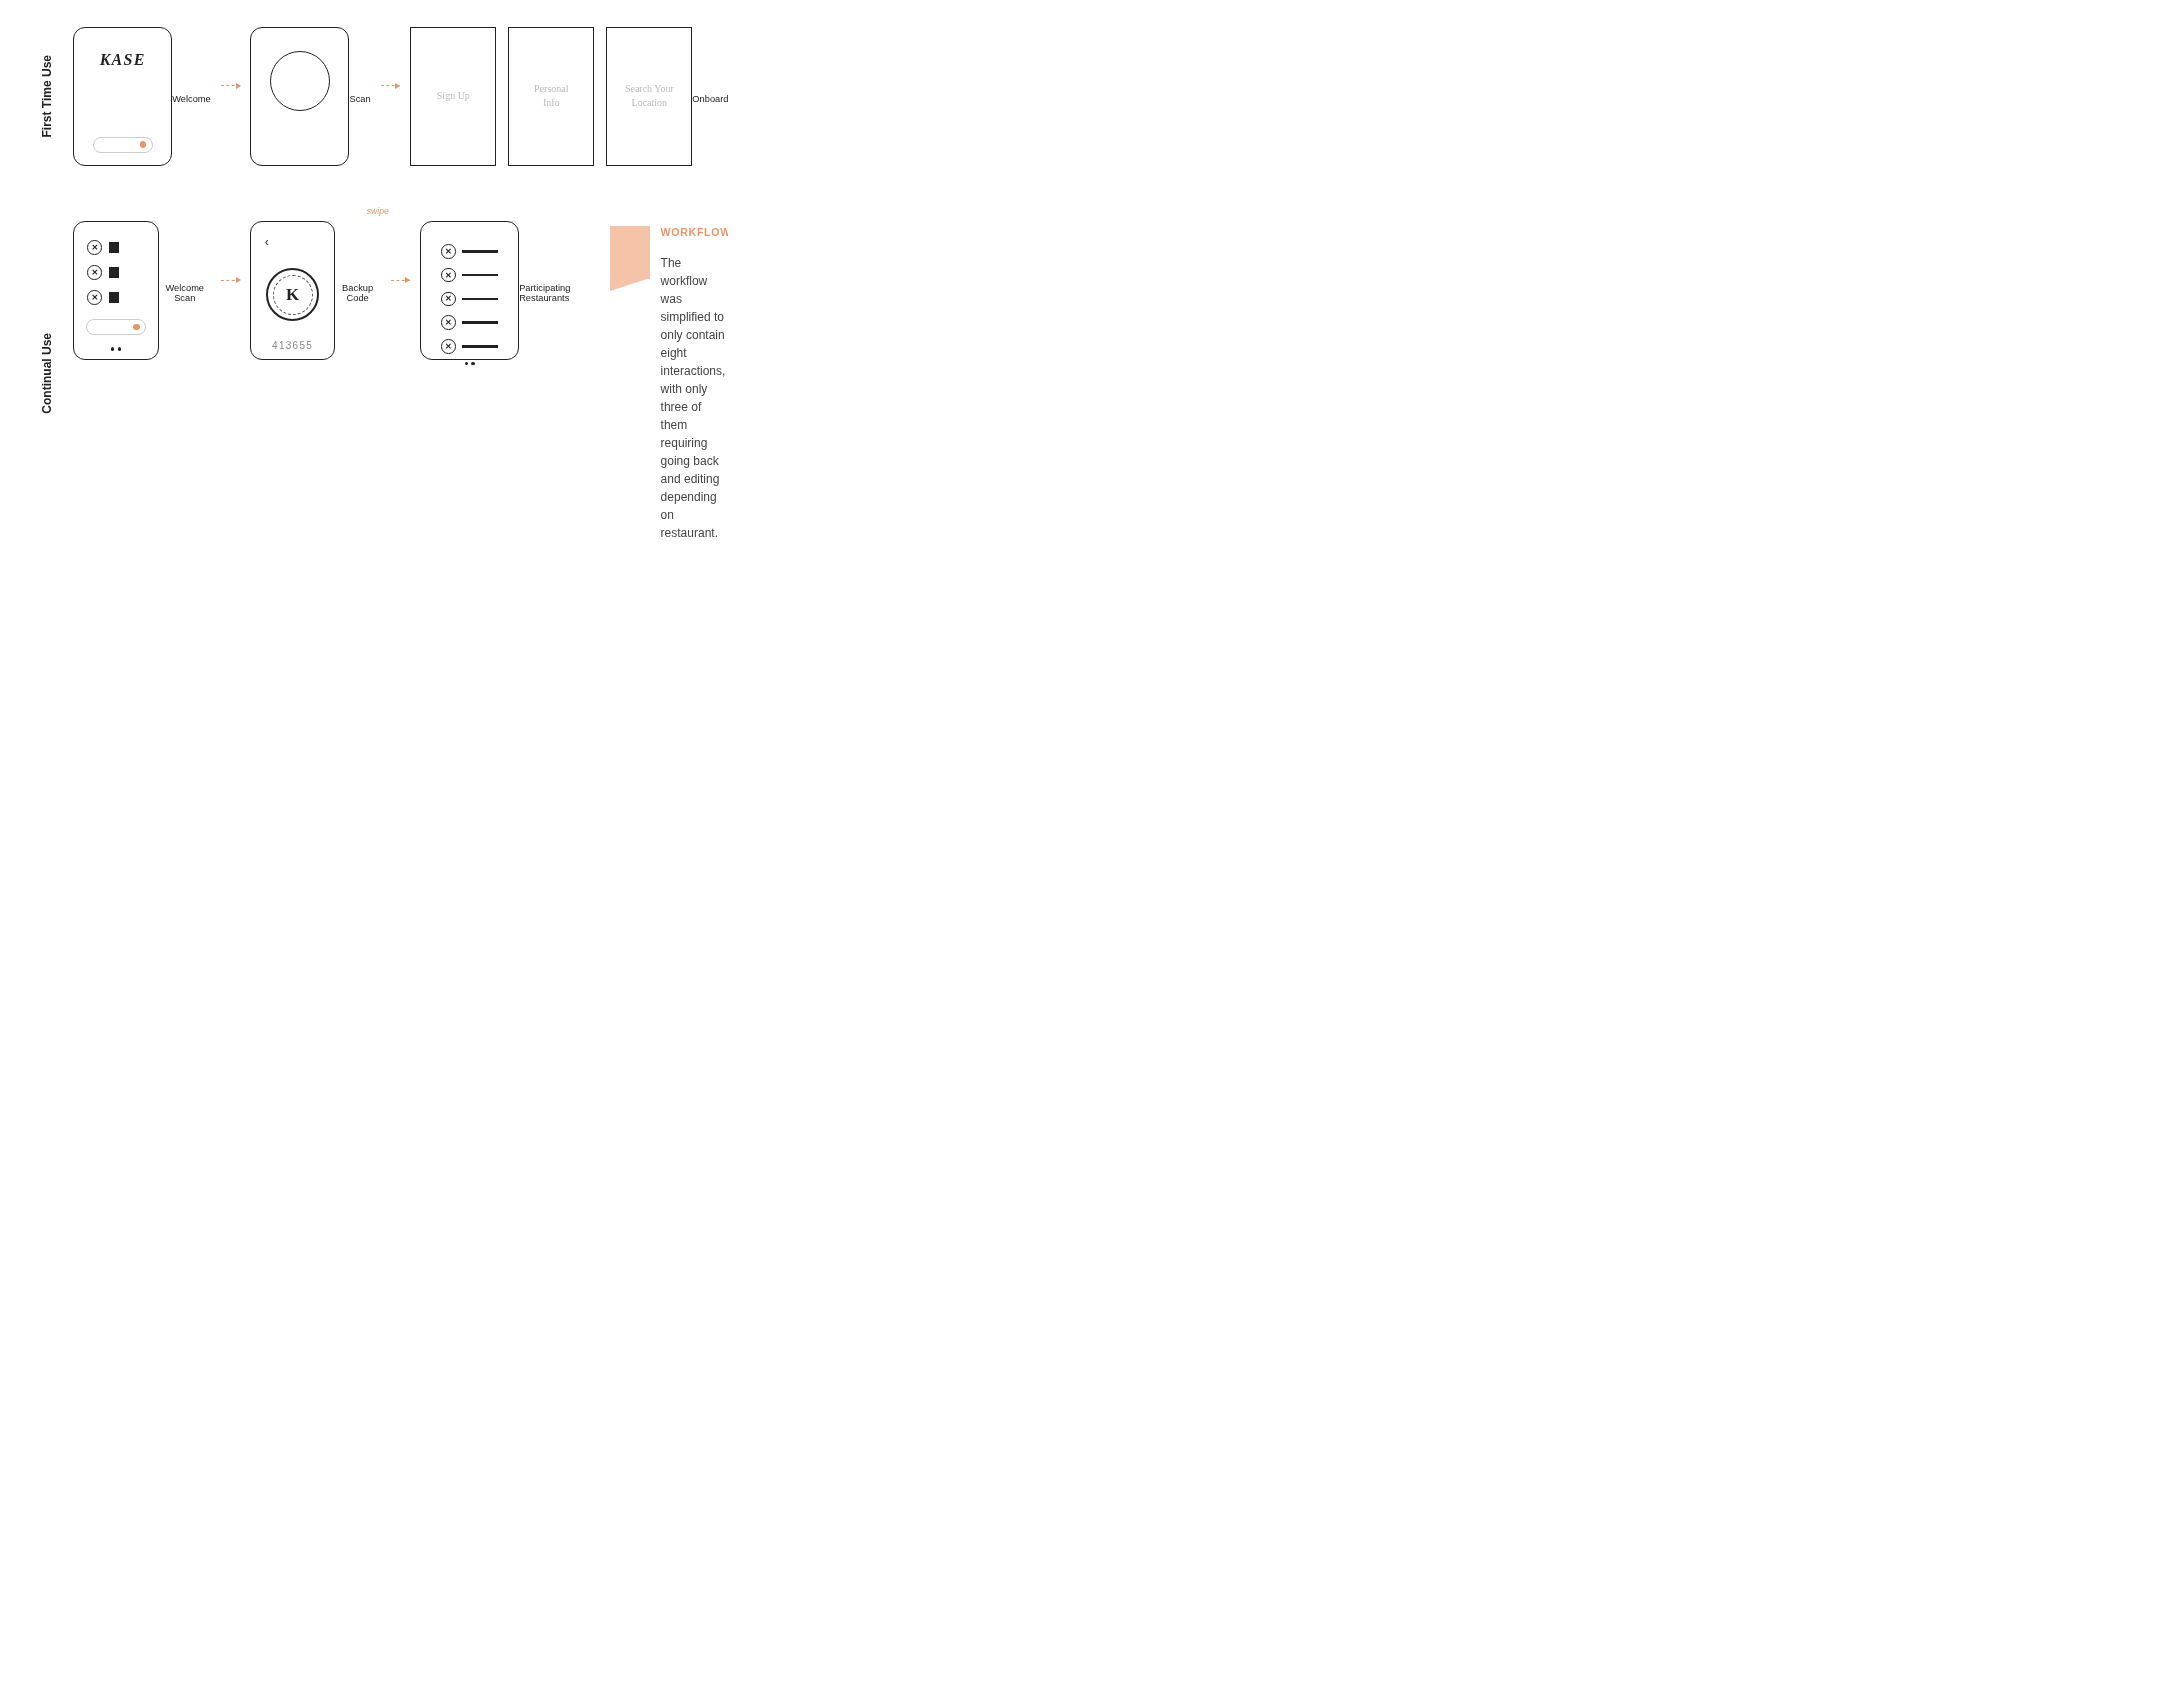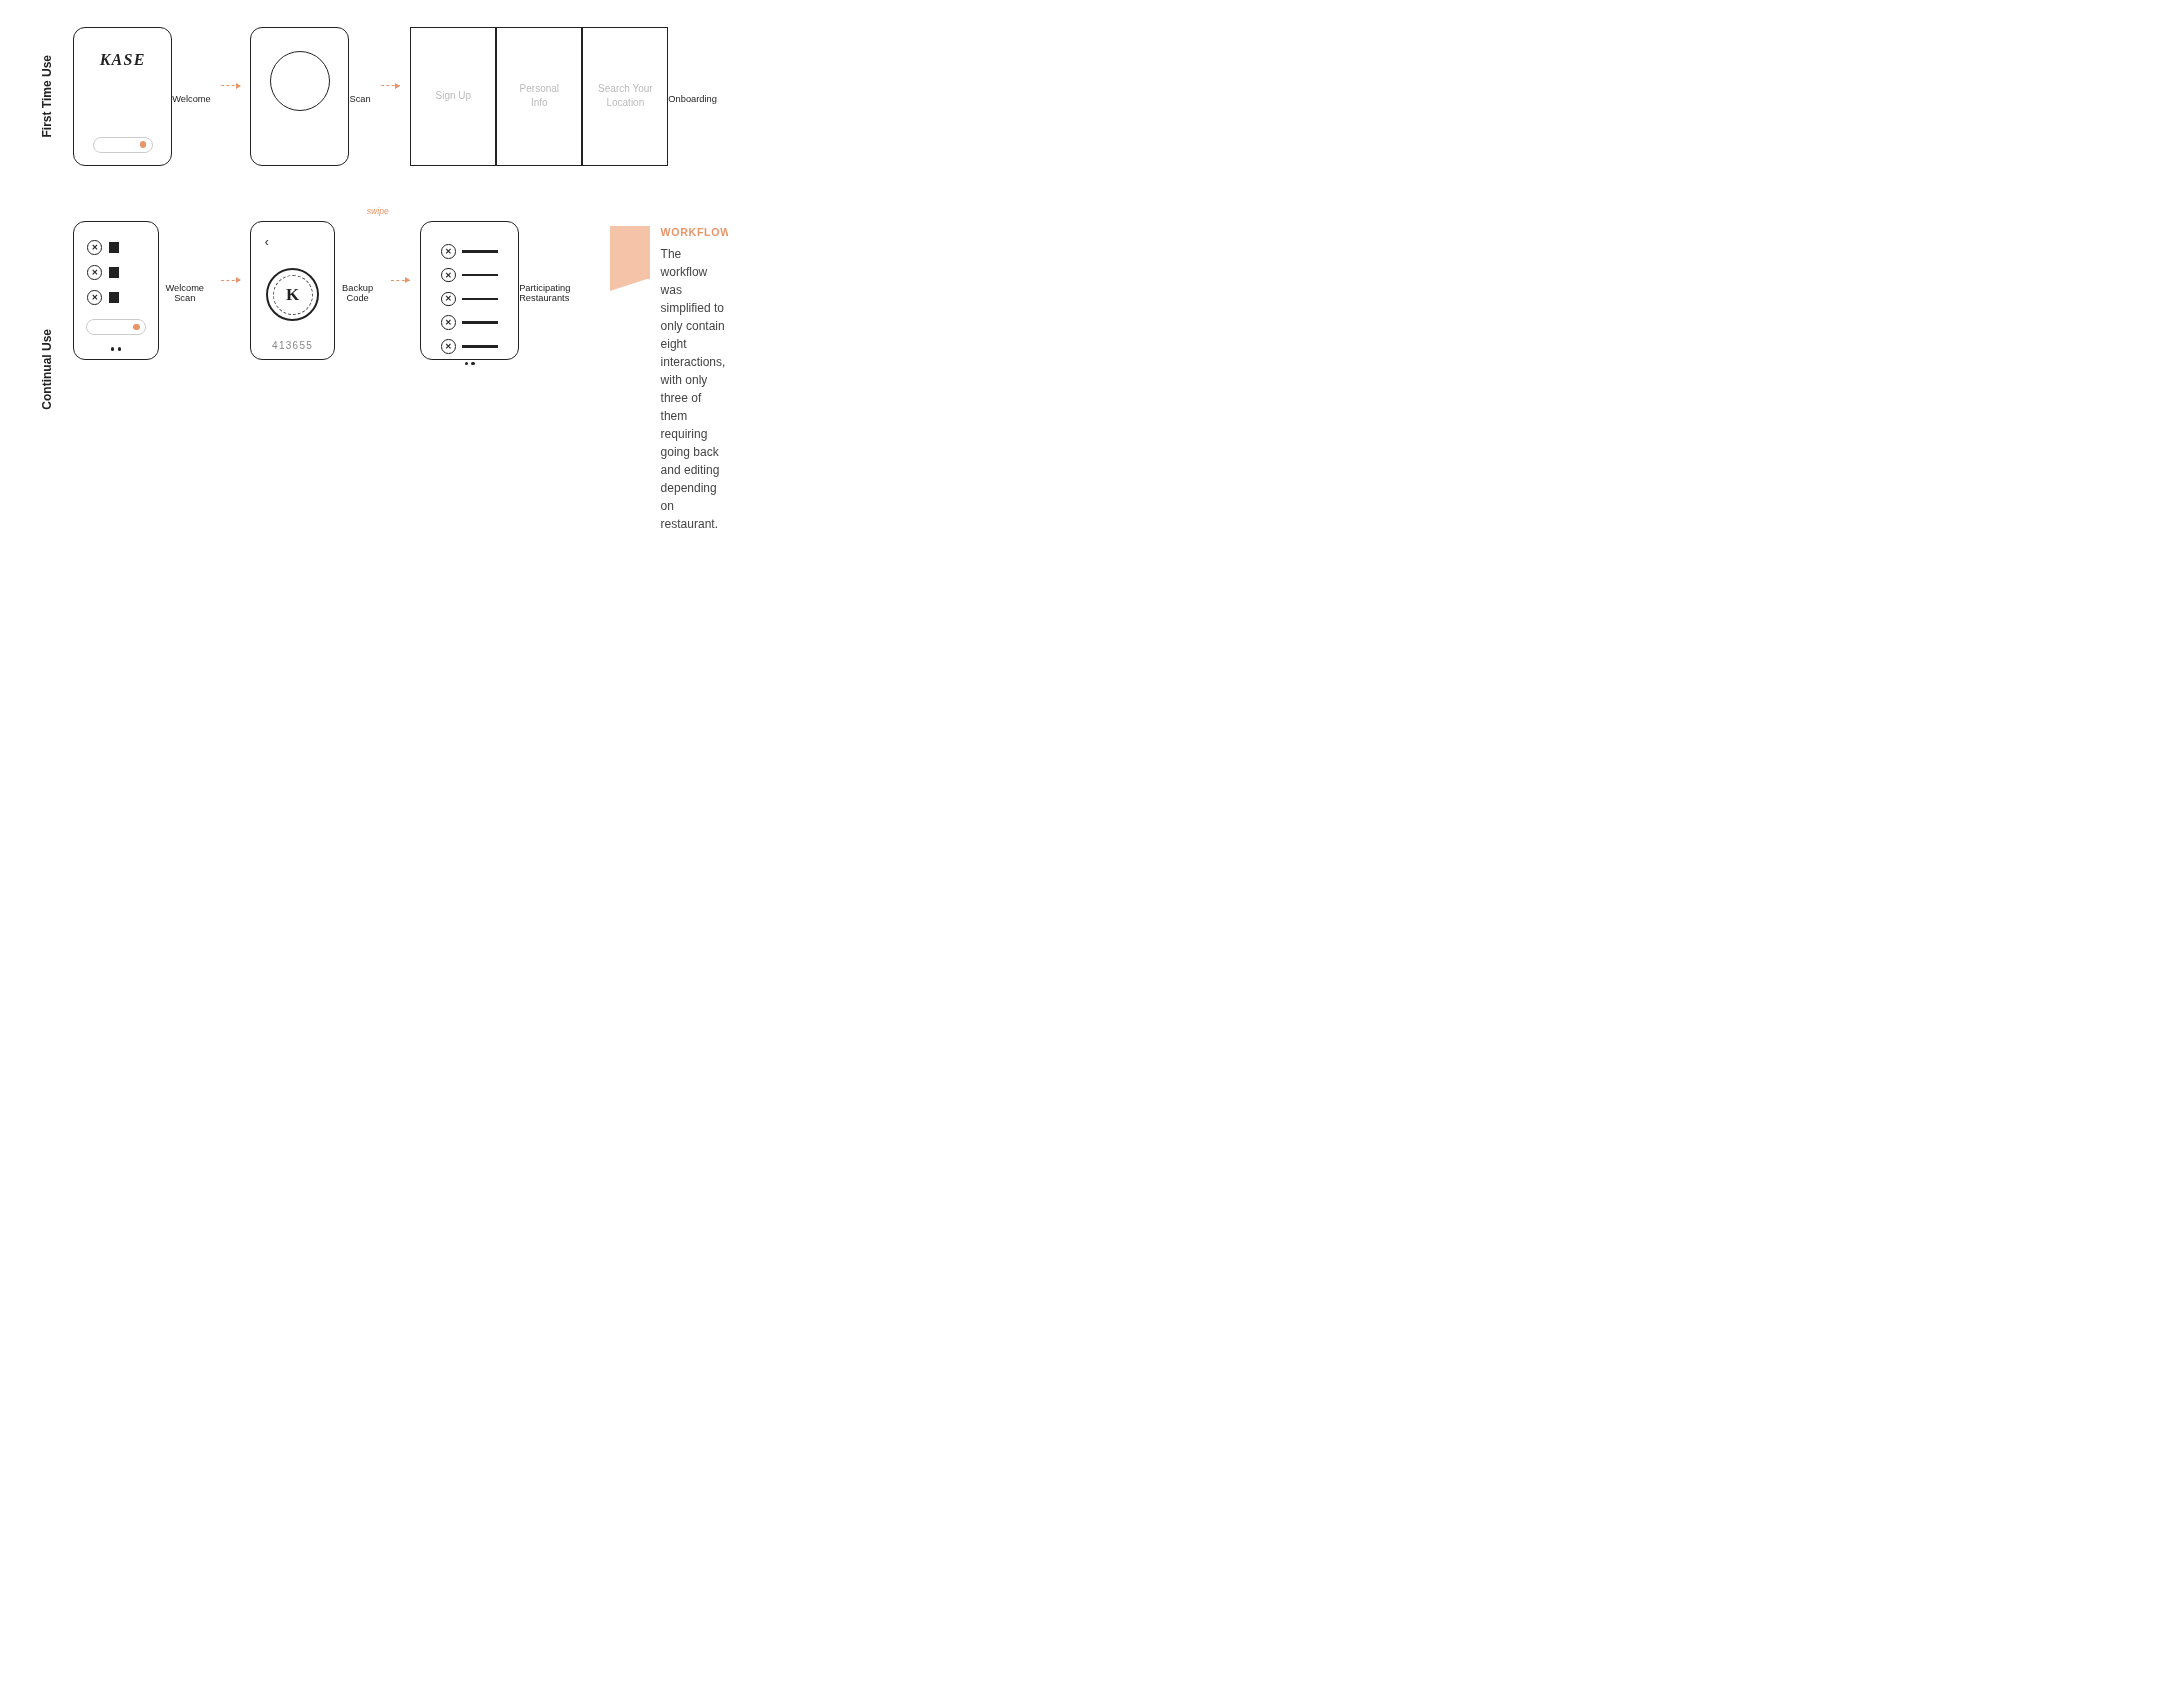--- a/index.html
+++ b/index.html
@@ -56,21 +56,22 @@
       position: relative;
     }
 
     .phone-frame.tall {
       width: 99px;
       height: 139px;
     }
 
     .onboarding-screens {
       display: flex;
-      gap: 0;
+      gap: 12px;
+      font-family: Liberation Serif, serif;
     }
 
     .onboarding-frame {
       border: 1.3px solid #222;
       background: #fff;
       width: 86px;
       height: 139px;
       display: flex;
       align-items: center;
       justify-content: center;
@@ -256,21 +257,21 @@
       left: 0;
       width: 0;
       height: 0;
       border-left: 40px solid #f5c4a8;
       border-bottom: 13.2px solid transparent;
     }
 
     .workflow-text-block {
       display: flex;
       flex-direction: column;
-      gap: 7px;
+      gap: 16px;
     }
 
     .workflow-title {
       font-size: 10.6px;
       font-weight: bold;
       color: #e8956a;
       letter-spacing: 0.7px;
     }
 
     .workflow-body {

